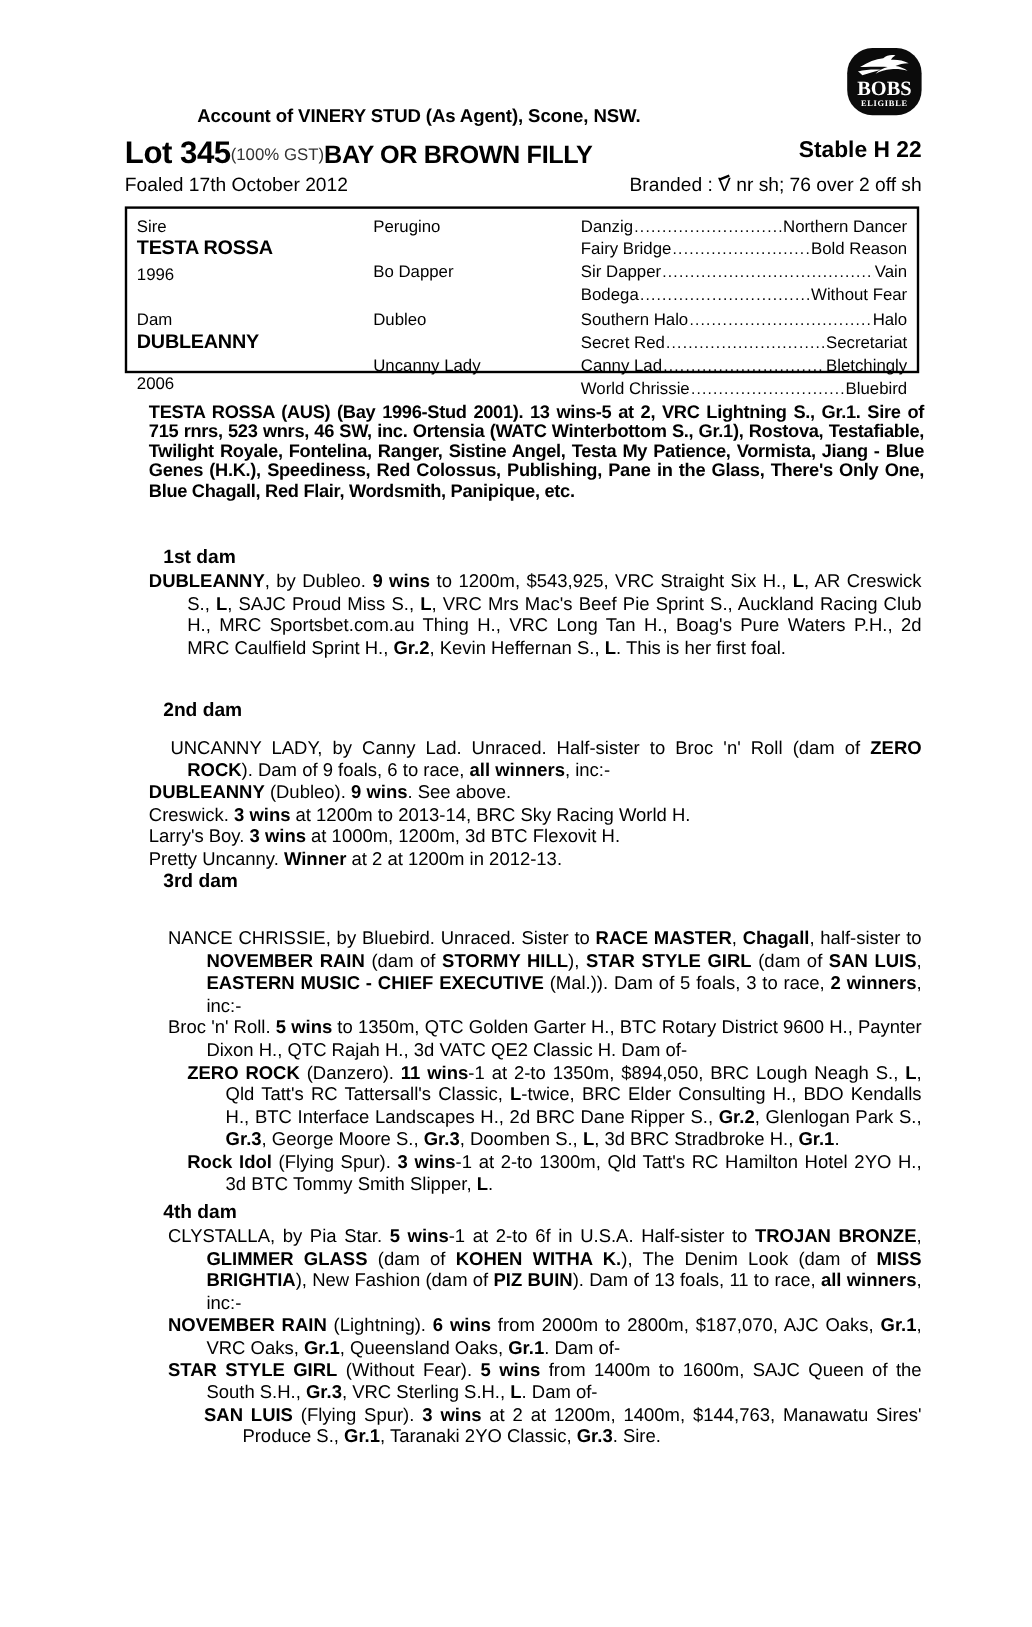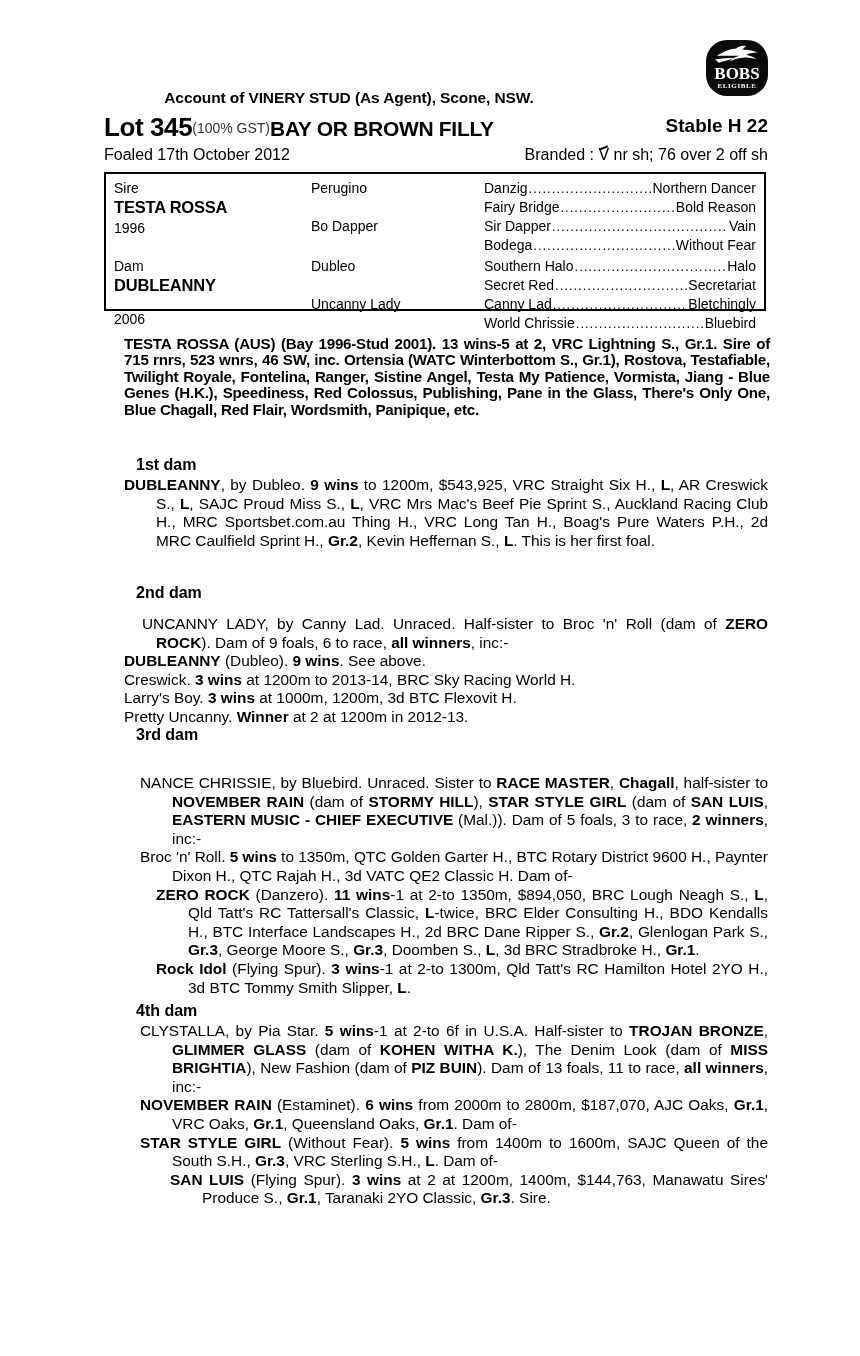--- a/index.html
+++ b/index.html
@@ -331,18 +331,18 @@
   <div class="dam-body" style="top:774px;">
     <p class="p hang3"><span>NANCE CHRISSIE, by Bluebird. Unraced. Sister to </span><b>RACE MASTER</b><span>, </span><b>Chagall</b><span>, half-sister to </span><b>NOVEMBER RAIN</b><span> (dam of </span><b>STORMY HILL</b><span>), </span><b>STAR STYLE GIRL</b><span> (dam of </span><b>SAN LUIS</b><span>, </span><b>EASTERN MUSIC - CHIEF EXECUTIVE</b><span> (Mal.)). Dam of 5 foals, 3 to race, </span><b>2 winners</b><span>, inc:-</span></p>
     <p class="p hang3"><span>Broc 'n' Roll. </span><b>5 wins</b><span> to 1350m, QTC Golden Garter H., BTC Rotary District 9600 H., Paynter Dixon H., QTC Rajah H., 3d VATC QE2 Classic H. Dam of-</span></p>
     <p class="p hang5"><b>ZERO ROCK</b><span> (Danzero). </span><b>11 wins</b><span>-1 at 2-to 1350m, $894,050, BRC Lough Neagh S., </span><b>L</b><span>, Qld Tatt's RC Tattersall's Classic, </span><b>L</b><span>-twice, BRC Elder Consulting H., BDO Kendalls H., BTC Interface Landscapes H., 2d BRC Dane Ripper S., </span><b>Gr.2</b><span>, Glenlogan Park S., </span><b>Gr.3</b><span>, George Moore S., </span><b>Gr.3</b><span>, Doomben S., </span><b>L</b><span>, 3d BRC Stradbroke H., </span><b>Gr.1</b><span>.</span></p>
     <p class="p hang5"><b>Rock Idol</b><span> (Flying Spur). </span><b>3 wins</b><span>-1 at 2-to 1300m, Qld Tatt's RC Hamilton Hotel 2YO H., 3d BTC Tommy Smith Slipper, </span><b>L</b><span>.</span></p>
   </div>
 
   <div class="dam-head" style="top:1002px;">4th dam</div>
   <div class="dam-body" style="top:1022px;">
     <p class="p hang3"><span>CLYSTALLA, by Pia Star. </span><b>5 wins</b><span>-1 at 2-to 6f in U.S.A. Half-sister to </span><b>TROJAN BRONZE</b><span>, </span><b>GLIMMER GLASS</b><span> (dam of </span><b>KOHEN WITHA K.</b><span>), The Denim Look (dam of </span><b>MISS BRIGHTIA</b><span>), New Fashion (dam of </span><b>PIZ BUIN</b><span>). Dam of 13 foals, 11 to race, </span><b>all winners</b><span>, inc:-</span></p>
-    <p class="p hang3"><b>NOVEMBER RAIN</b><span> (Estaminet). </span><b>6 wins</b><span> from 2000m to 2800m, $187,070, AJC Oaks, </span><b>Gr.1</b><span>, VRC Oaks, </span><b>Gr.1</b><span>, Queensland Oaks, </span><b>Gr.1</b><span>. Dam of-</span></p>
+    <p class="p hang3"><b>NOVEMBER RAIN</b><span> (Lightning). </span><b>6 wins</b><span> from 2000m to 2800m, $187,070, AJC Oaks, </span><b>Gr.1</b><span>, VRC Oaks, </span><b>Gr.1</b><span>, Queensland Oaks, </span><b>Gr.1</b><span>. Dam of-</span></p>
     <p class="p hang3"><b>STAR STYLE GIRL</b><span> (Without Fear). </span><b>5 wins</b><span> from 1400m to 1600m, SAJC Queen of the South S.H., </span><b>Gr.3</b><span>, VRC Sterling S.H., </span><b>L</b><span>. Dam of-</span></p>
     <p class="p hang6"><b>SAN LUIS</b><span> (Flying Spur). </span><b>3 wins</b><span> at 2 at 1200m, 1400m, $144,763, Manawatu Sires' Produce S., </span><b>Gr.1</b><span>, Taranaki 2YO Classic, </span><b>Gr.3</b><span>. Sire.</span></p>
   </div>
 
 </div>
 
 </body></html>

